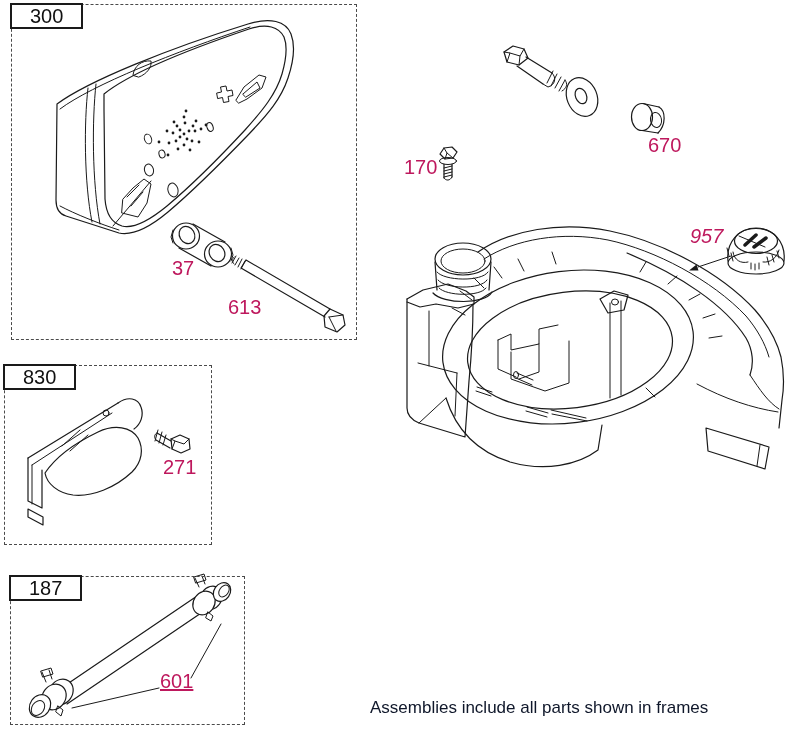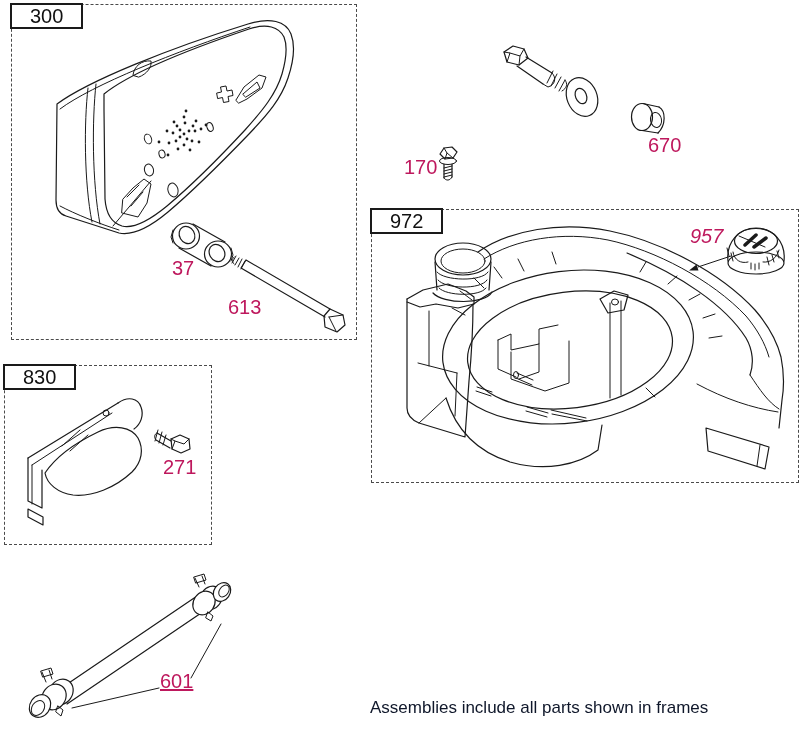--- a/index.html
+++ b/index.html
@@ -225,25 +225,25 @@
       <path class="thin" d="M208,612 L213,616 L211,621 L206,618 Z"></path>
     </g>
     <g>
       <path class="thin" d="M159,688 L72,708 M191,678 L221,624"></path>
     </g>
   </svg>
 
   <div class="frame" style="left:11px;top:4px;width:344px;height:334px;">
     <span class="frame-label">300</span>
   </div>
-  <div class="frame" style="left:371px;top:209px;width:426px;height:272px;">
-    <span class="frame-label">972</span>
-  </div>
   <div class="frame" style="left:4px;top:365px;width:206px;height:178px;">
     <span class="frame-label">830</span>
+  </div>
+  <div class="frame" style="left:10px;top:576px;width:233px;height:147px;">
+    <span class="frame-label">187</span>
   </div>
 
   <span class="part-label" style="left:172px;top:258px;">37</span>
   <span class="part-label" style="left:228px;top:297px;">613</span>
   <span class="part-label" style="left:404px;top:157px;">170</span>
   <span class="part-label" style="left:648px;top:135px;">670</span>
   <span class="part-label" style="left:690px;top:226px;font-style:italic;">957</span>
   <span class="part-label" style="left:163px;top:457px;">271</span>
   <span class="part-label" style="left:160px;top:671px;text-decoration:underline;">601</span>
 

